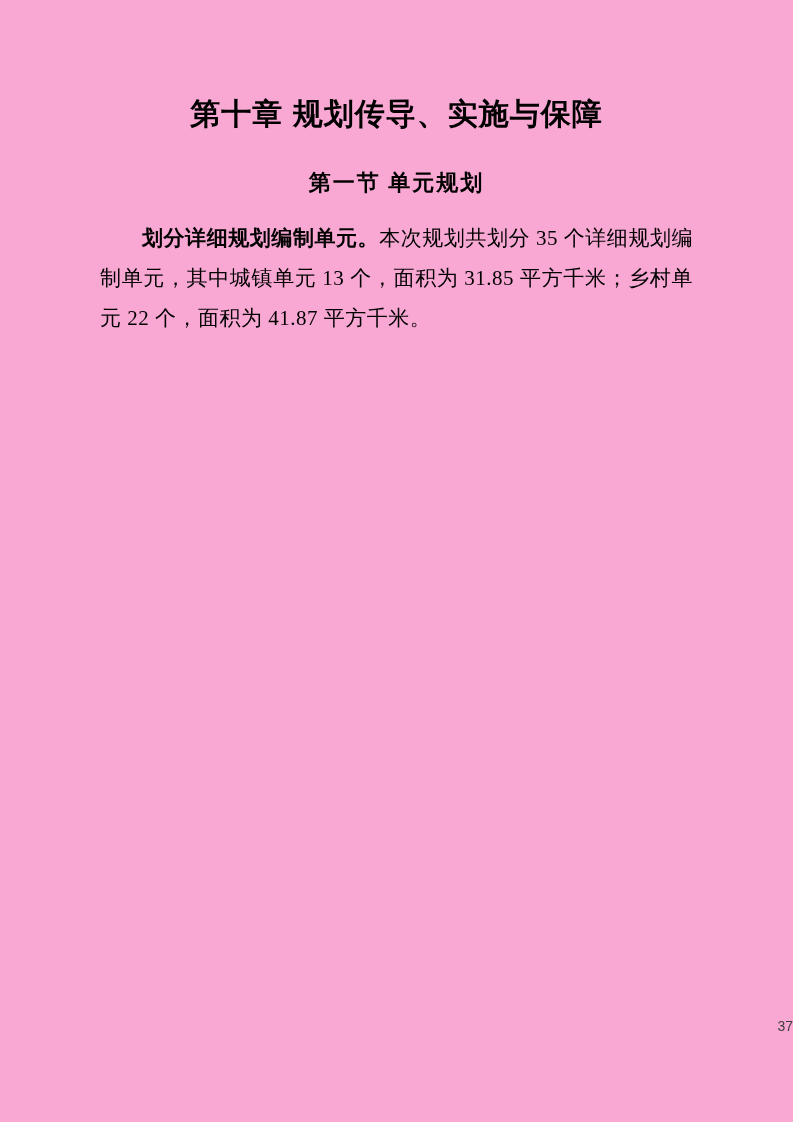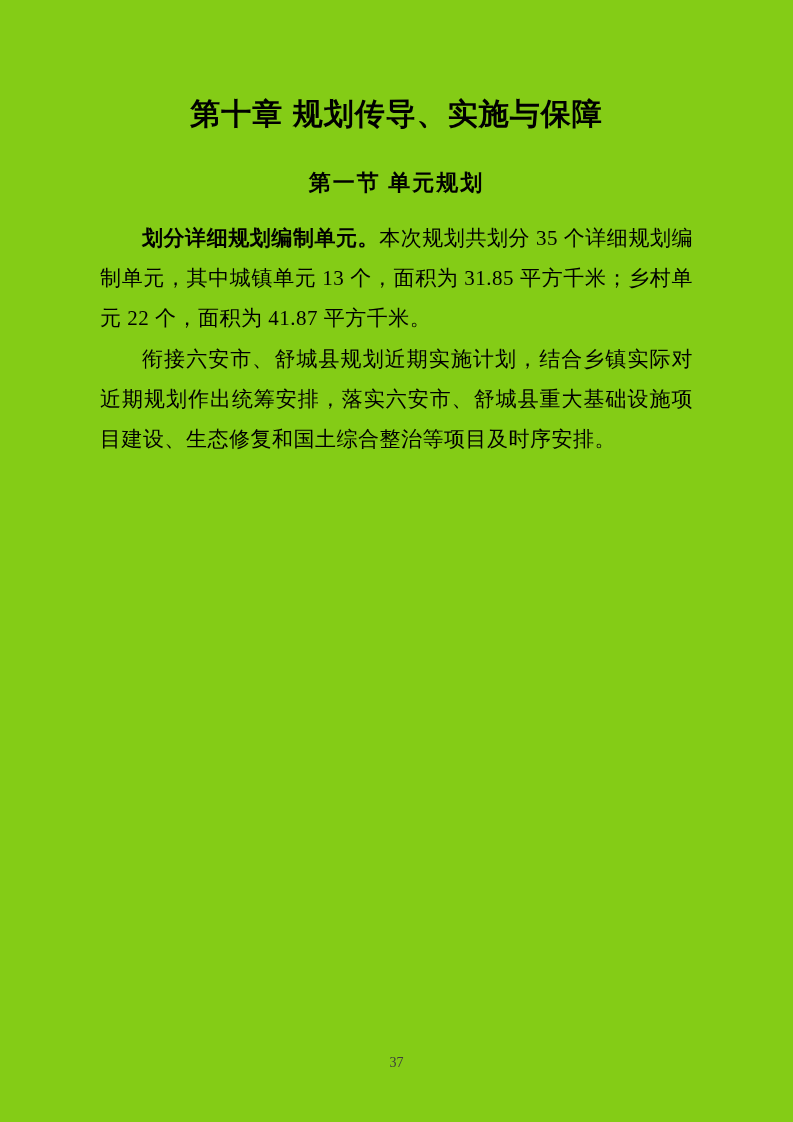--- a/index.html
+++ b/index.html
@@ -4,21 +4,21 @@
 <style>
   html, body {
     margin: 0;
     padding: 0;
     background: #ffffff;
   }
   .page {
     position: relative;
     width: 793px;
     height: 1122px;
-    background: #84cc16;
+    background: #f9a8d4;
     box-sizing: border-box;
     padding: 96px 100px 0 100px;
     color: #000000;
     font-family: "Liberation Serif", "DejaVu Serif", serif;
     overflow: hidden;
   }
   .chapter-title {
     margin: 0 0 36px 0;
     font-family: "Liberation Sans", "DejaVu Sans", sans-serif;
     font-weight: bold;
@@ -52,41 +52,39 @@
     color: #000000;
   }
   .body-para .lead {
     font-weight: bold;
   }
   .page-footer {
     position: absolute;
     top: 1016px;
     left: 0;
     width: 100%;
-    text-align: center;
-    font-family: Liberation Serif, serif;
+    text-align: right;
+    font-family: Liberation Sans, sans-serif;
     font-size: 14px;
     line-height: 20px;
     color: #3d3d3d;
-    margin-top: 37px;
   }
 </style>
 </head>
 <body>
 
 <div class="page">
 
   <h1 class="chapter-title">第十章 规划传导、实施与保障</h1>
 
   <h2 class="section-heading first">第一节 单元规划</h2>
 
   <p class="body-para"><strong class="lead">划分详细规划编制单元。</strong><span>本次规划共划分 35 个详细规划编制单元，其中城镇单元 13 个，面积为 31.85 平方千米；乡村单元 22 个，面积为 41.87 平方千米。</span></p>
 
 
 
-  <p class="body-para"><span>衔接六安市、舒城县规划近期实施计划，结合乡镇实际对近期规划作出统筹安排，落实六安市、舒城县重大基础设施项目建设、生态修复和国土综合整治等项目及时序安排。</span></p>
 
 
   <div class="page-footer">
     <span>37</span>
   </div>
 
 </div>
 
 </body></html>

